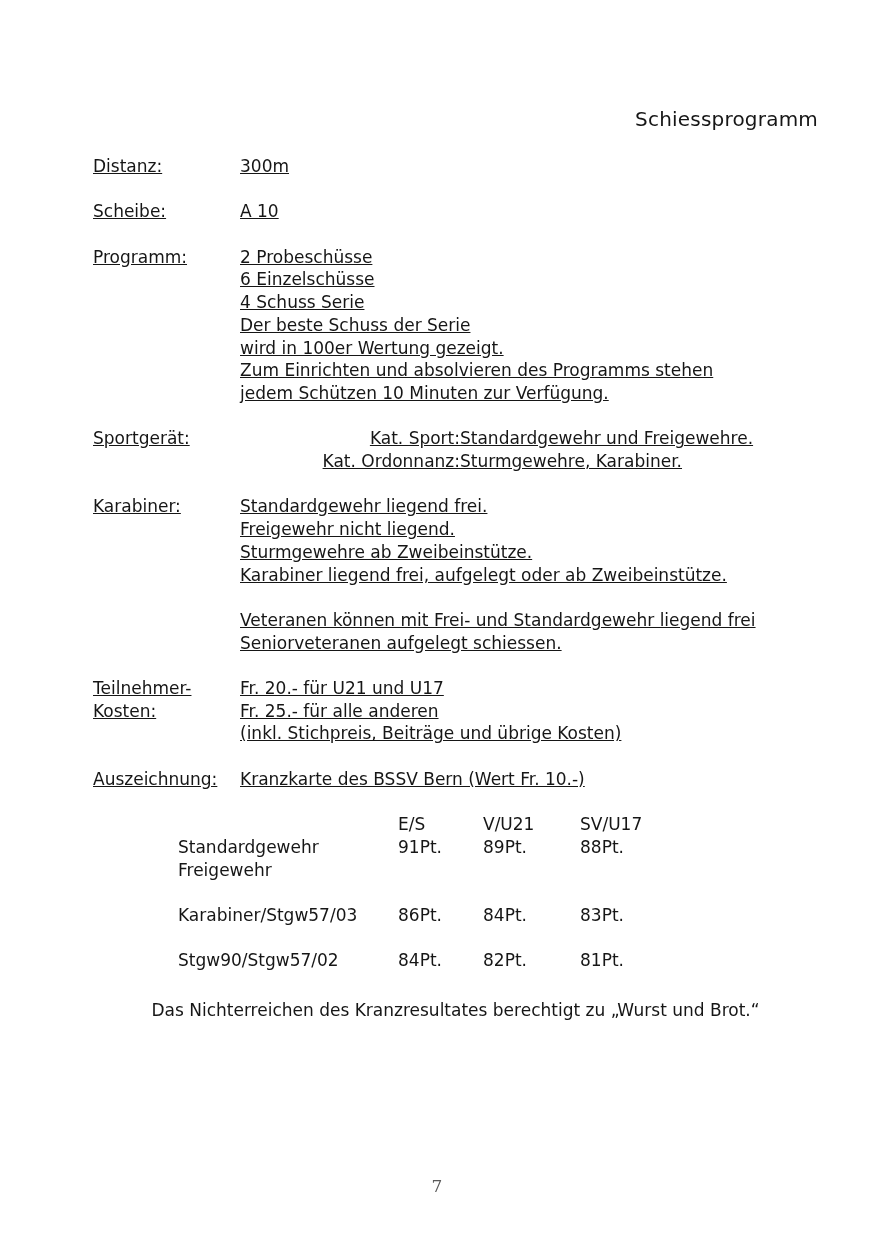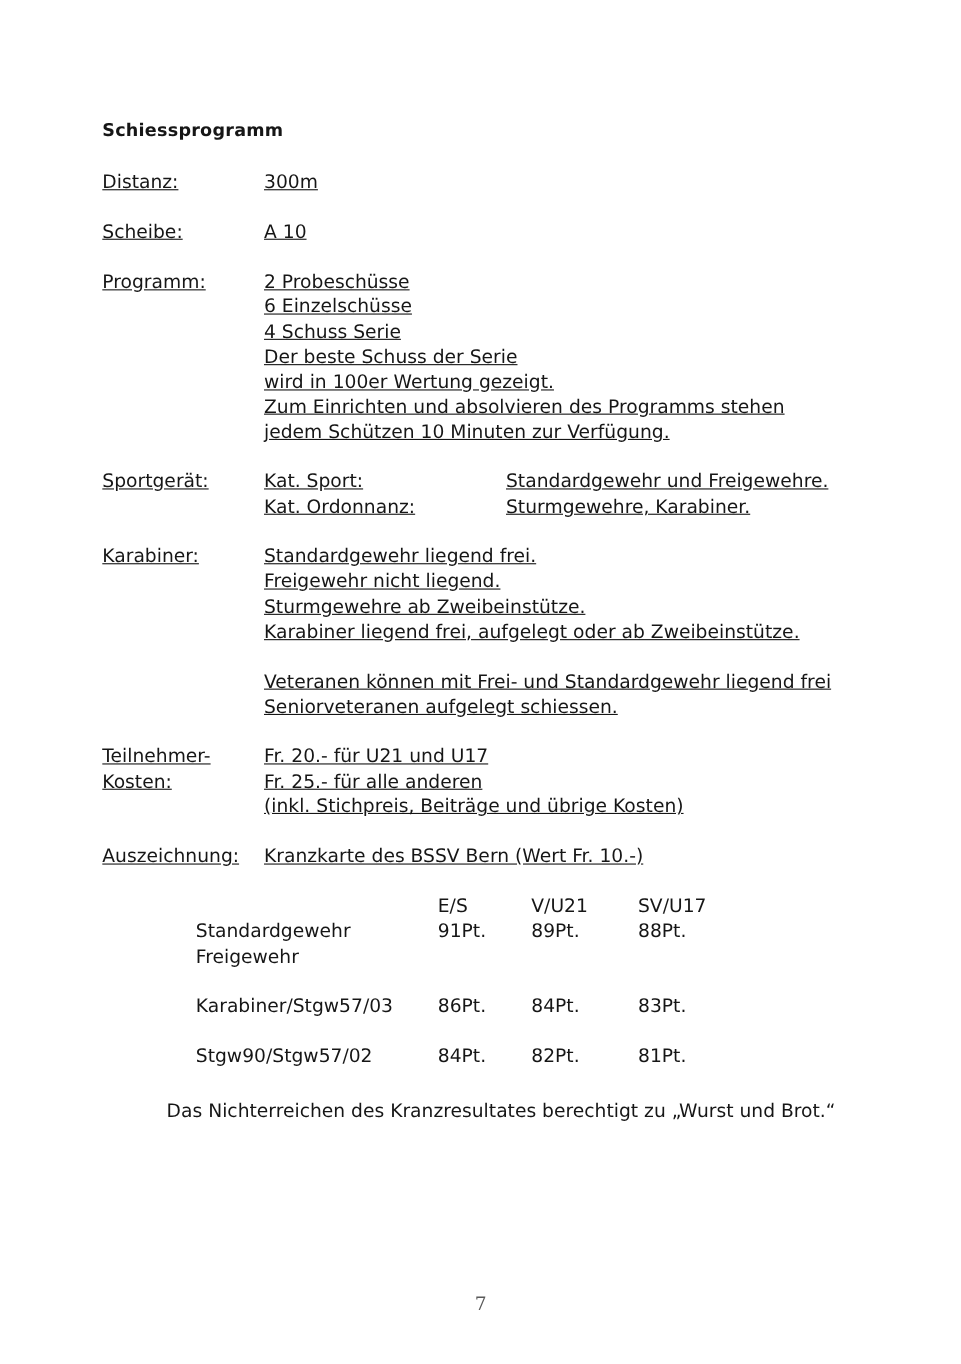--- a/index.html
+++ b/index.html
@@ -10,33 +10,33 @@
     background: #ffffff;
     font-family: "DejaVu Sans", "Liberation Sans", sans-serif;
     font-size: 17px;
     line-height: 22.7px;
     color: #161616;
     box-sizing: border-box;
     padding: 104px 56px 0 93px;
     overflow: hidden;
   }
   .doc-title {
-    font-size: 16px;
+    font-size: 20px;
     line-height: 30px;
-    font-weight: bold;
-    text-align: left;
+    font-weight: normal;
+    text-align: right;
     margin: 0 0 21px 0;
     letter-spacing: 0.2px;
   }
   .frow { display: flex; align-items: flex-start; text-decoration: underline; }
   .flabel { width: 147px; flex: 0 0 147px; }
   .fvalue { flex: 1; }
   .sgap { height: 22.7px; }
   .subrow { display: flex; }
-  .sublabel { width: 220px; flex: 0 0 220px; }
+  .sublabel { width: 220px; flex: 0 0 220px; text-align: right; }
   .ptable { margin-left: 85px; }
   .trow { display: flex; align-items: flex-start; }
   .tname { width: 220px; flex: 0 0 220px; }
   .tc1 { width: 85px; flex: 0 0 85px; }
   .tc2 { width: 97px; flex: 0 0 97px; }
   .tc3 { flex: 1; }
   .footer-note { text-align: center; margin-top: 27px; }
   .page-number {
     position: absolute;
     left: 0;

